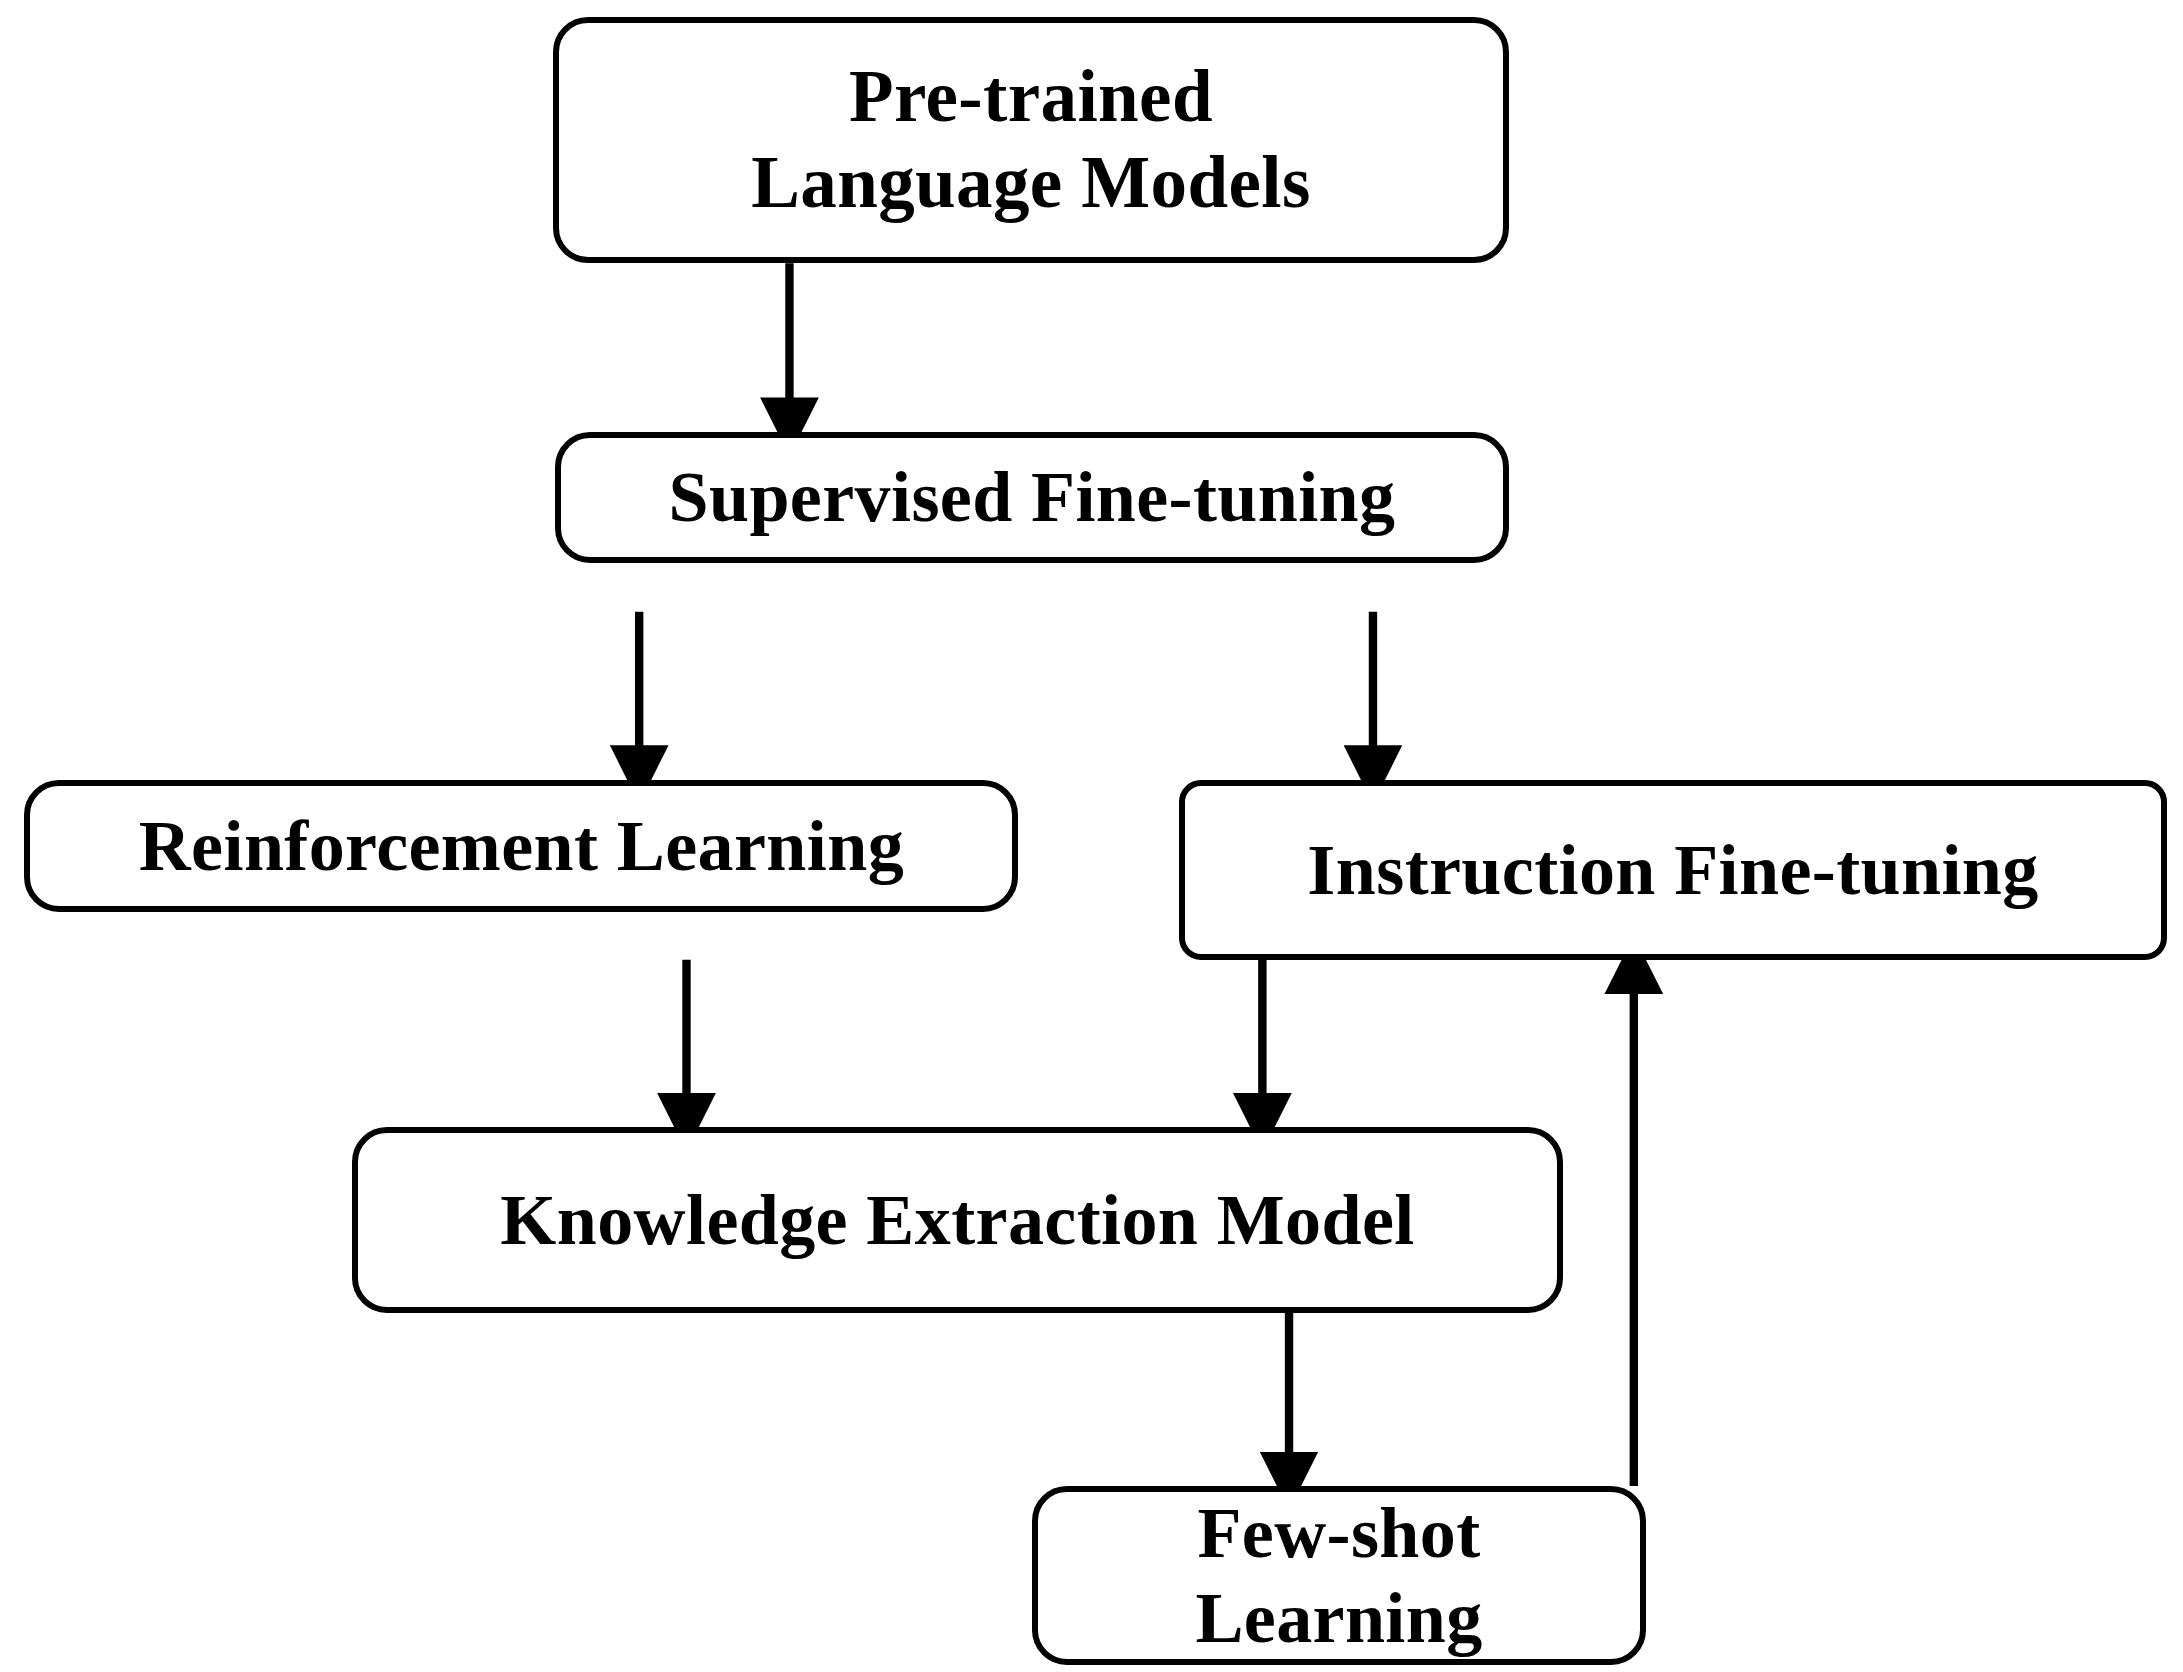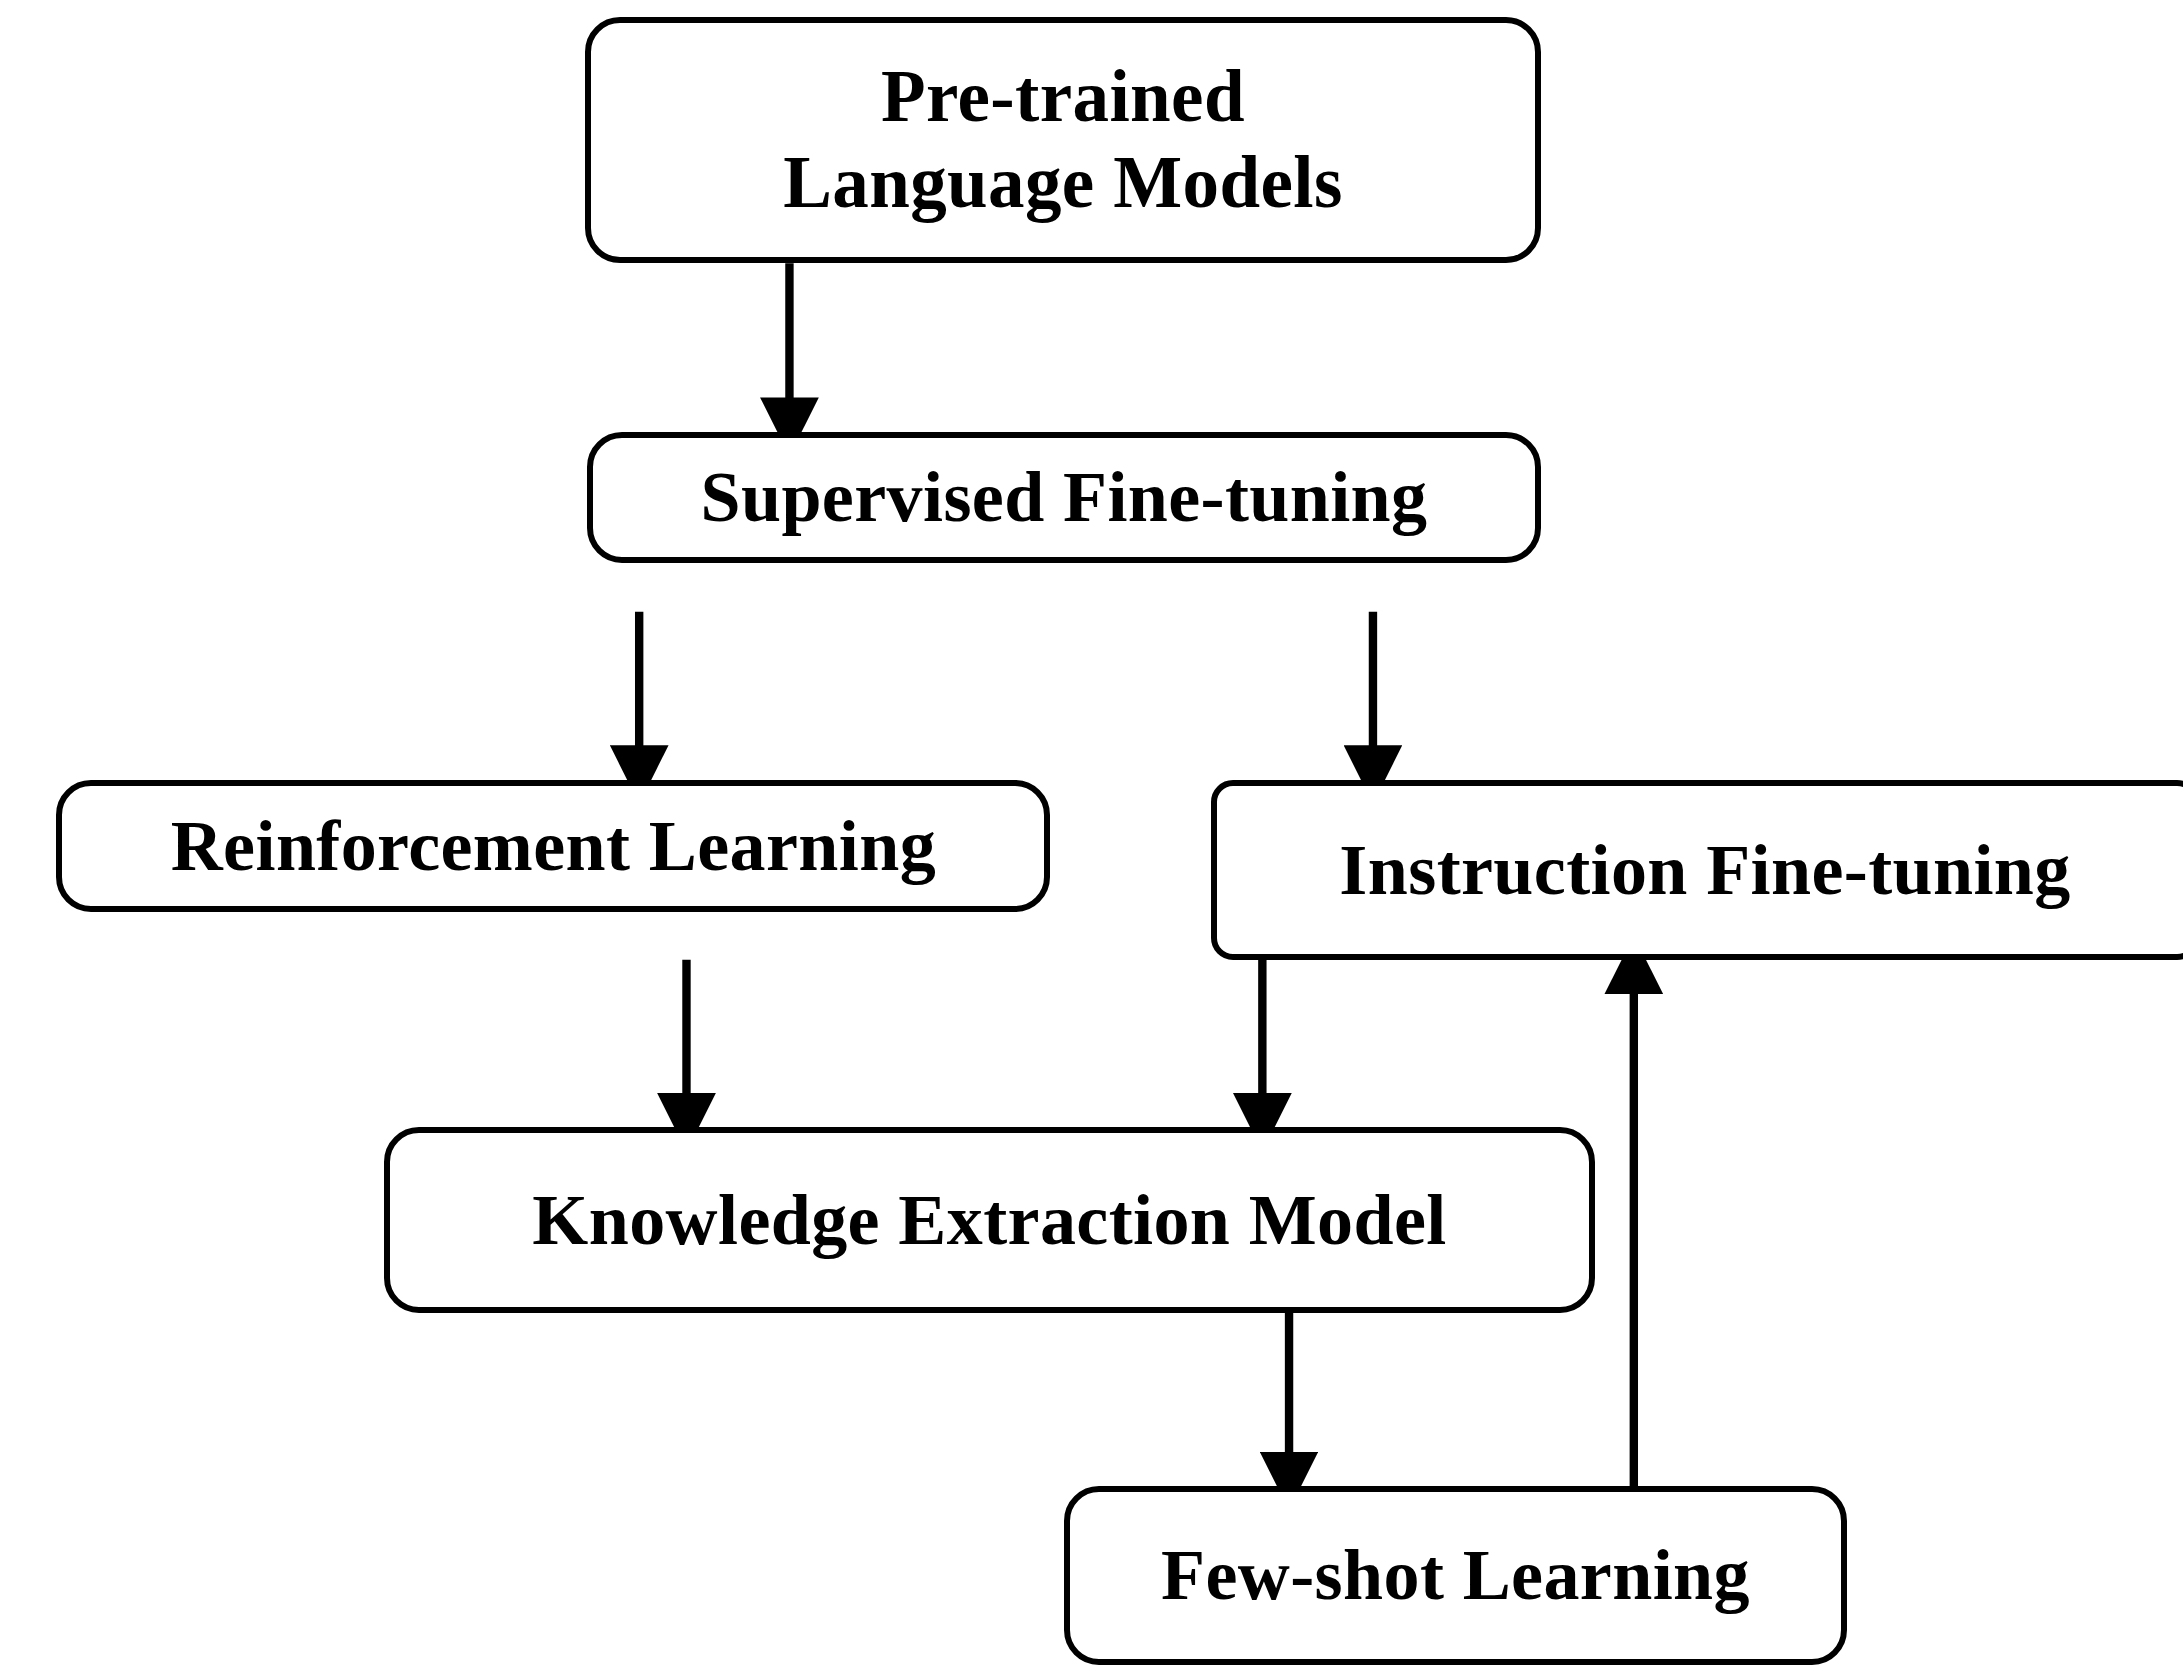--- a/index.html
+++ b/index.html
@@ -19,21 +19,20 @@
     position: absolute;
     box-sizing: border-box;
     background: #ffffff;
     border: 6.9px solid #000000;
     border-radius: 35px;
     display: flex;
     align-items: center;
     justify-content: center;
     text-align: center;
     z-index: 5;
-    margin-left: 32px;
   }
   .node-label {
     font-weight: bold;
     color: #000000;
     line-height: 1.18;
     letter-spacing: 0.4px;
     white-space: pre-line;
     padding: 0 13.7px;
   }
   .fs-big   { font-size: 73px; }
@@ -104,18 +103,18 @@
   </div>
 
   <div class="node" style="left:1179px; top:780px; width:988px; height:180px;border-radius:22px;">
     <span class="node-label fs-med">Instruction Fine-tuning</span>
   </div>
 
   <div class="node" style="left:352px; top:1127px; width:1211px; height:186px;">
     <span class="node-label fs-med">Knowledge Extraction Model</span>
   </div>
 
-  <div class="node" style="left:1032px; top:1486px; width:783px; height:179px;">
+  <div class="node" style="left:1032px; top:1486px; width:614px; height:179px;">
     <span class="node-label fs-med">Few-shot Learning</span>
   </div>
 
 </div>
 
 
 </body></html>

